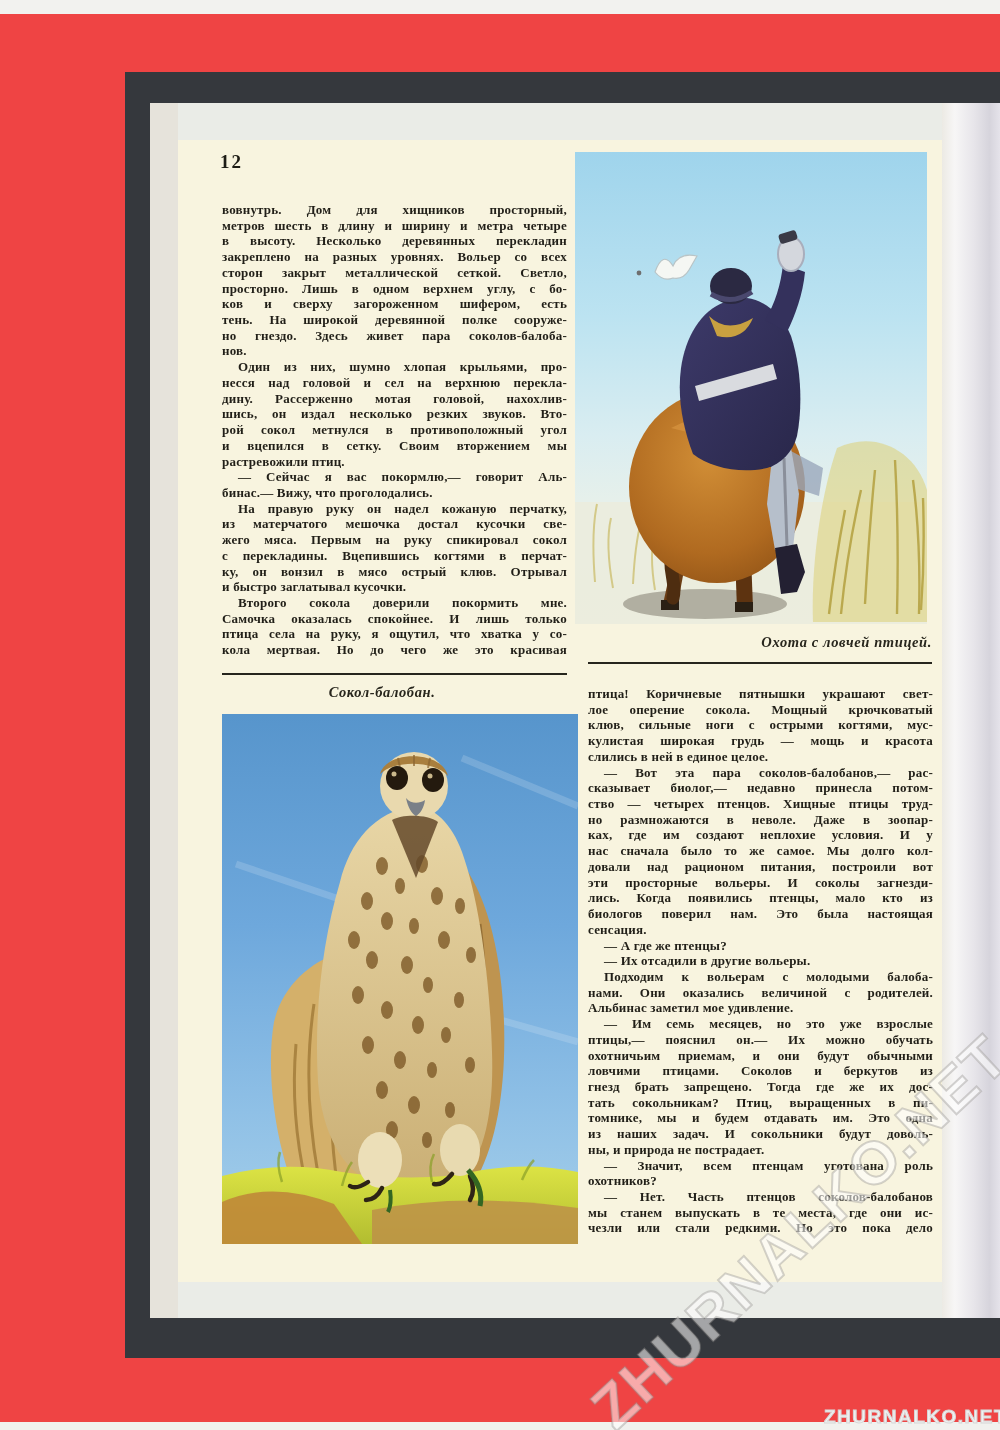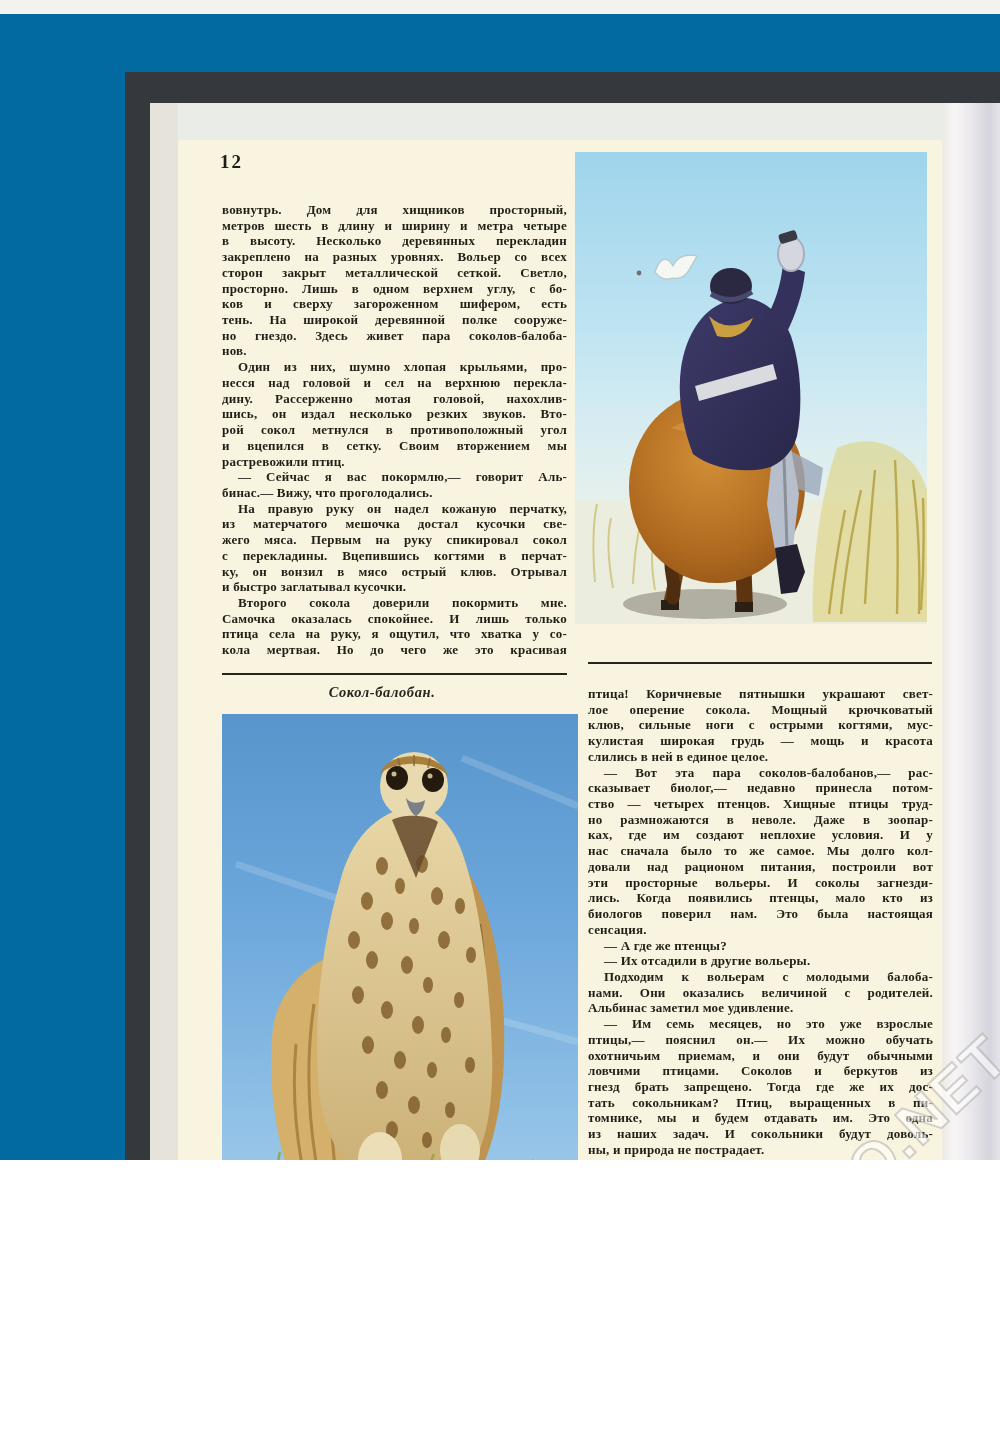--- a/index.html
+++ b/index.html
@@ -1,16 +1,16 @@
 <!DOCTYPE html>
 <html><head>
 <meta charset="utf-8">
 <style>
   html,body{margin:0;padding:0;background:#fff;}
-  #canvas{position:relative;width:1000px;height:1160px;background:#0369a1;overflow:hidden;
+  #canvas{position:relative;width:1000px;height:1430px;background:#ef4444;overflow:hidden;
           font-family:"Liberation Serif","DejaVu Serif",serif;}
   .abs{position:absolute;}
   
   #top-strip{left:0;top:0;width:1000px;height:14px;background:#f2f2ef;}
   #frame{left:125px;top:72px;width:875px;height:1286px;background:#35383d;}
   #scan{left:150px;top:103px;width:850px;height:1215px;background:#eaece7;}
   #scan-left-strip{left:0;top:0;width:28px;height:1215px;background:#e6e3db;}
   #cream{left:28px;top:37px;width:764px;height:1142px;background:#f8f4df;}
   #curl{left:792px;top:0;width:58px;height:1215px;
         background:linear-gradient(90deg,#eceae4 0%,#f7f6f6 22%,#e7e5ea 55%,#d6d4dc 82%,#e5e3ea 100%);}
@@ -125,20 +125,21 @@
         <rect x="204" y="80" width="18" height="10" rx="3" transform="rotate(-18 213 85)" fill="#3a3a46"></rect>
 
         <path d="M120,234 L198,212 L202,227 L124,249 Z" fill="#d9dbdf"></path>
 
         <path d="M134,164 Q152,182 178,166 Q168,190 142,184 Z" fill="#c8a040"></path>
         <ellipse cx="156" cy="134" rx="21" ry="18" fill="#2b2942"></ellipse>
         <path d="M136,142 Q156,154 177,140" stroke="#4a486e" stroke-width="5" fill="none"></path>
       </svg>
     </div>
 
+    <div class="abs caption" id="hunt-caption">Охота с ловчей птицей.</div>
     <div class="abs rule" id="rule-right"></div>
     <div class="abs rule" id="rule-left"></div>
     <div class="abs caption" id="falcon-caption">Сокол-балобан.</div>
 
     <div class="abs" id="falcon-photo">
       <svg width="356" height="530" viewBox="0 0 356 530">
         <defs>
           <linearGradient id="skyF" x1="0" y1="0" x2="0" y2="1">
             <stop offset="0" stop-color="#5795cc"></stop>
               <stop offset=".4" stop-color="#6ea8dc"></stop>

